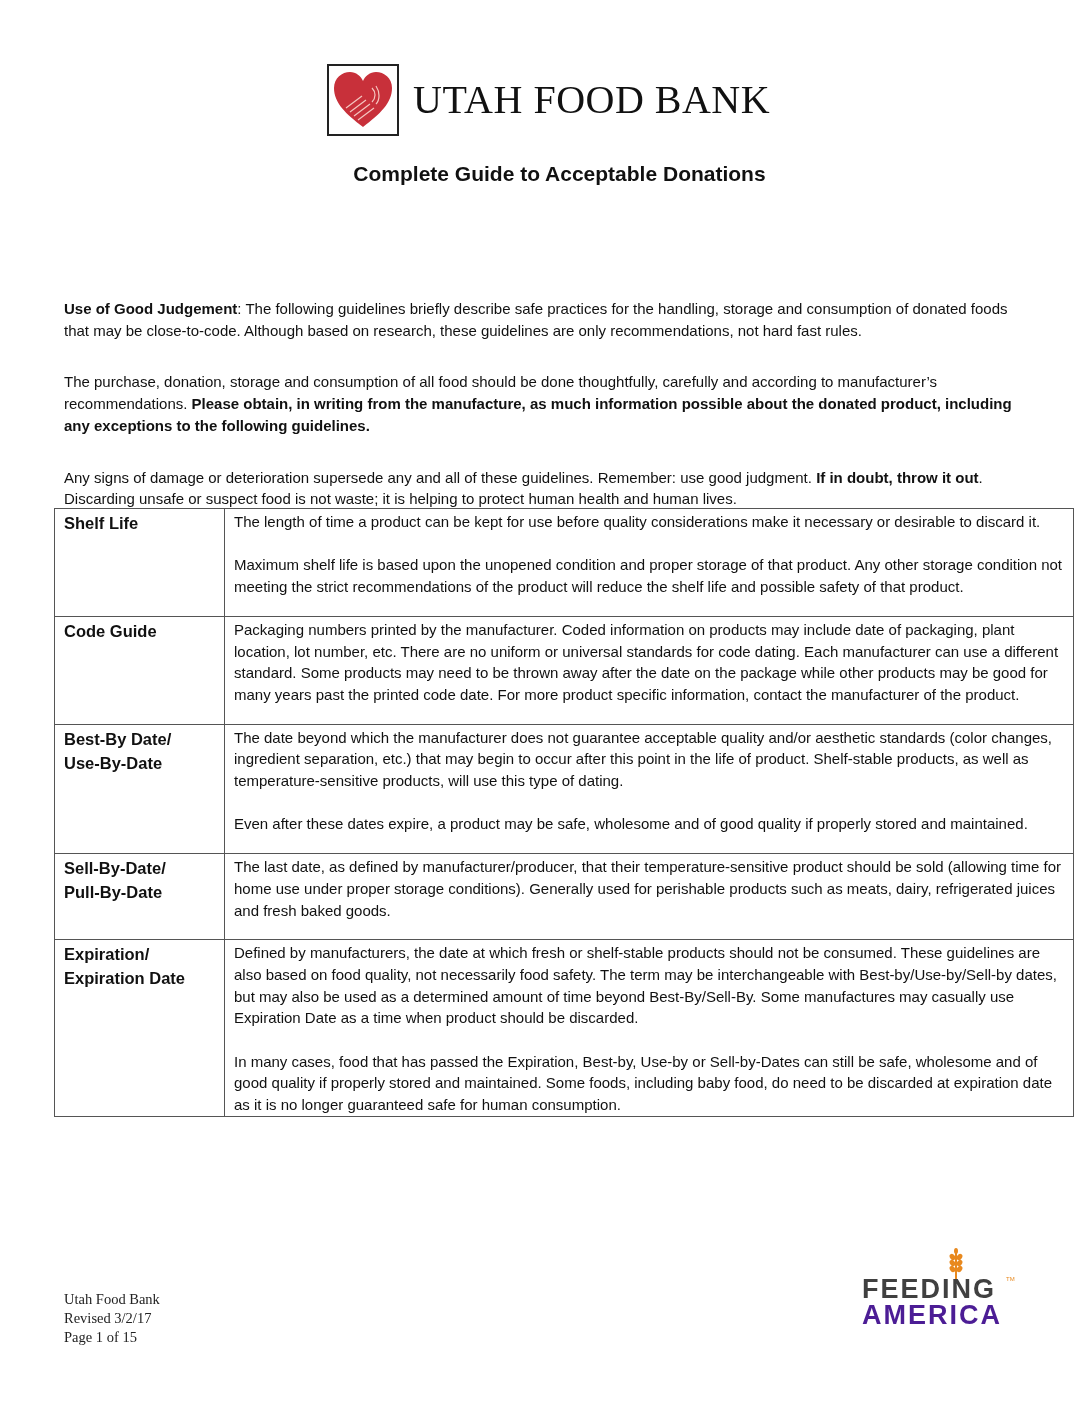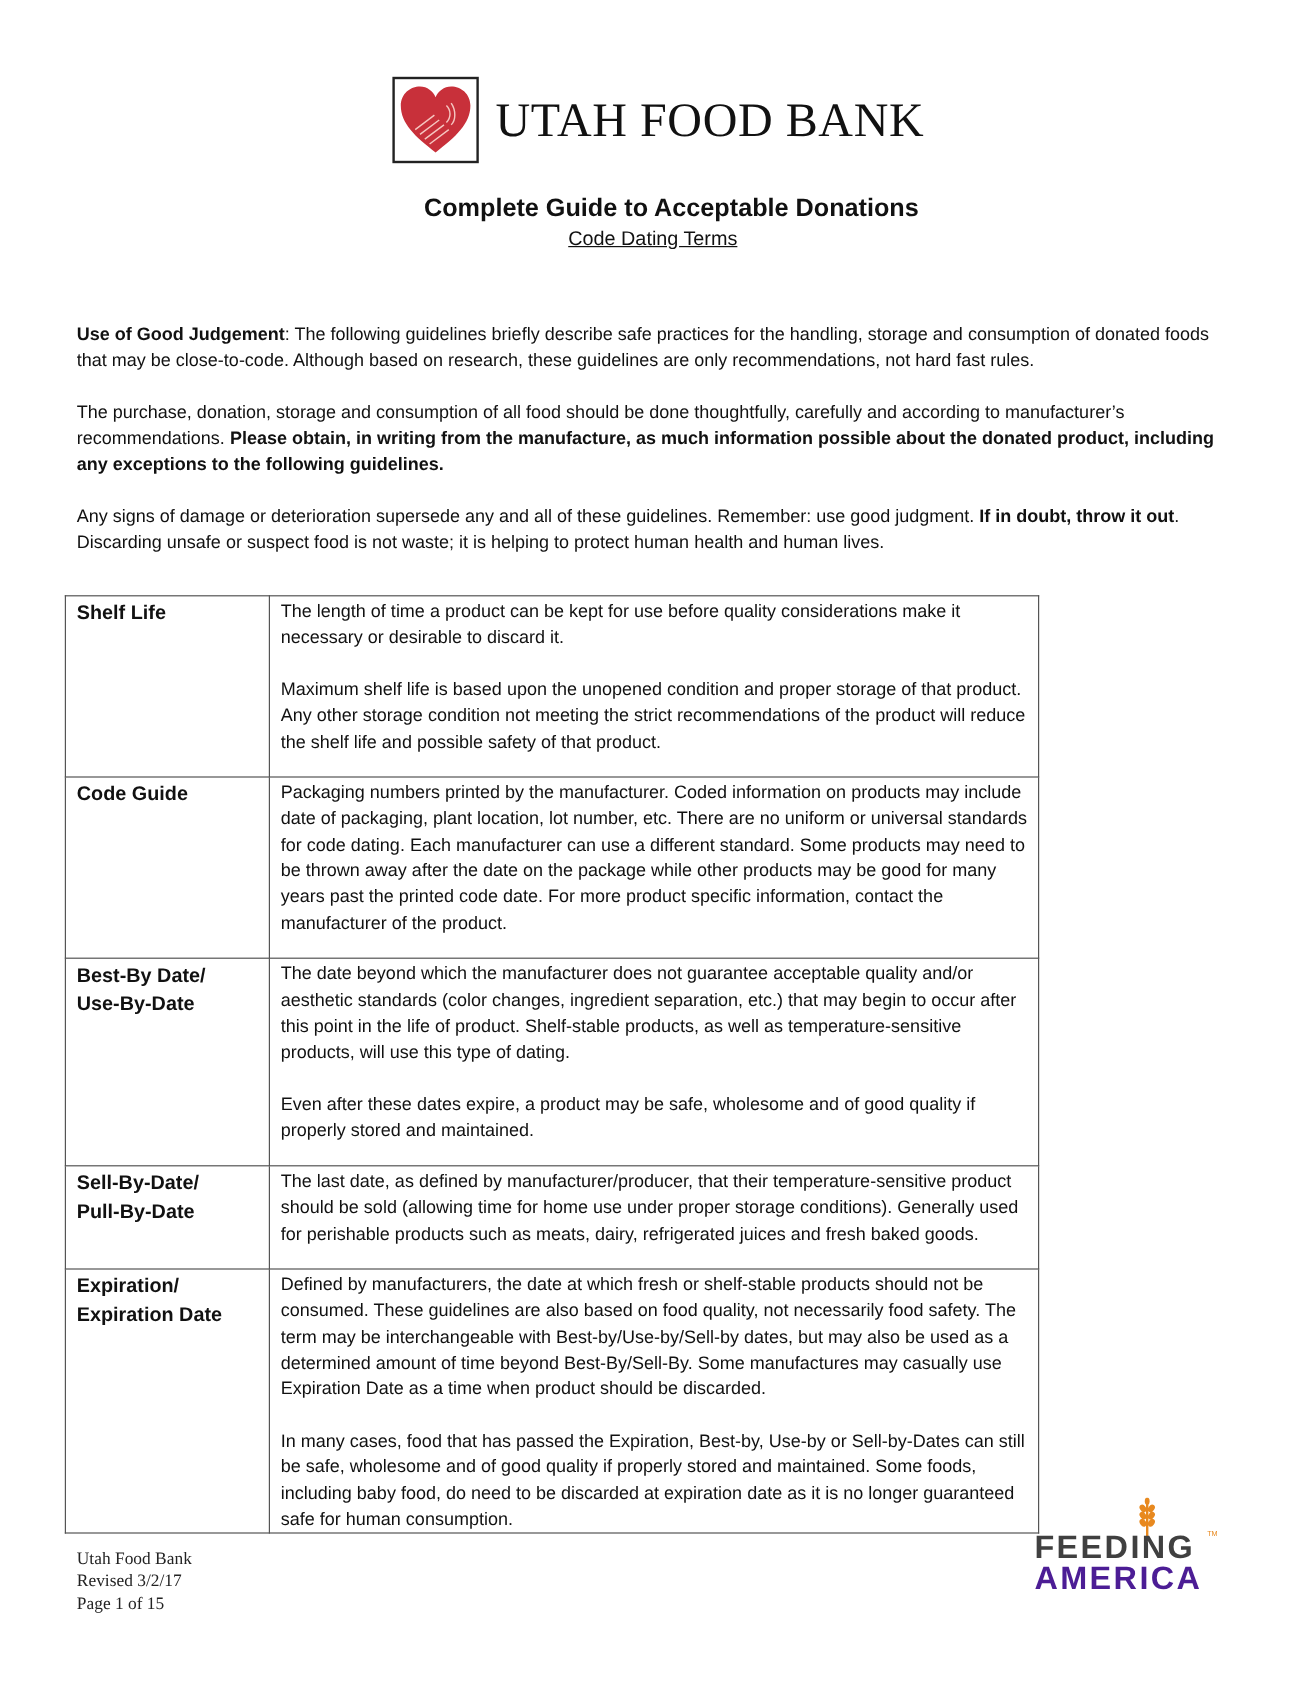--- a/index.html
+++ b/index.html
@@ -9,24 +9,24 @@
   .header-logo { position: absolute; left: 327px; top: 64px; display: flex; align-items: center; }
   .heart-box { width: 72px; height: 72px; border: 2px solid #222; background: #fff; display: flex; align-items: center; justify-content: center; }
   .org-name { font-family: "Liberation Serif", serif; font-size: 40px; letter-spacing: 0.5px; color: #111; margin-left: 14px; line-height: 1; }
 
   .titles { position: absolute; left: 0; width: 1088px; top: 160px; text-align: center; }
   .title-main { font-size: 21px; font-weight: bold; line-height: 28px; padding-left: 31px; }
   .title-sub { font-size: 21px; font-weight: bold; font-style: italic; line-height: 32px; }
   .title-terms { font-size: 16.5px; text-decoration: underline; line-height: 22px; }
 
   .intro { position: absolute; left: 64px; width: 966px; top: 268px; font-size: 15px; line-height: 21.7px; }
-  .intro p { margin-bottom: 21.7px; }
+  .intro p { margin-bottom: 21.7px; margin-top: 30px; }
   .intro b { font-weight: bold; }
 
-  .terms-table { position: absolute; left: 54px; top: 496px; width: 812px; border-collapse: collapse; font-size: 15px; line-height: 21.7px; }
+  .terms-table { position: absolute; left: 54px; top: 508px; width: 1020px; border-collapse: collapse; font-size: 15px; line-height: 21.7px; }
   .terms-table td { border: 1px solid #555; vertical-align: top; }
   .terms-table td.term { width: 170px; padding: 2px 8px 0 9px; font-weight: bold; font-size: 16.5px; line-height: 24px; }
   .terms-table td.def { padding: 2px 8px 18px 9px; }
   .terms-table td.def p + p { margin-top: 21.7px; }
   .terms-table tr.last td.def { padding-bottom: 0; }
 
   .footer-text { position: absolute; left: 64px; top: 1290px; font-family: "Liberation Serif", serif; font-size: 14.5px; line-height: 19px; color: #222; }
 
   .fa-logo { position: absolute; left: 860px; top: 1248px; width: 160px; height: 80px; }
   .fa-row { position: absolute; left: 2px; font-weight: bold; font-size: 27px; letter-spacing: 2px; line-height: 1; }
@@ -43,21 +43,20 @@
       <path d="M31 57 C 14 44, 2 33, 2 18 C 2 8, 10 2, 18 2 C 24 2, 29 6, 31 11 C 33 6, 38 2, 44 2 C 52 2, 60 8, 60 18 C 60 33, 48 44, 31 57 Z" fill="#c8303a"></path>
       <path d="M14 38 L 30 26 M18 42 L 34 30 M22 46 L 38 34 M26 50 L 42 38" stroke="#f5c6c0" stroke-width="1.2" fill="none"></path>
       <path d="M40 18 C 44 22, 44 28, 40 32 M44 16 C 48 22, 48 30, 44 34" stroke="#f5c6c0" stroke-width="1.2" fill="none"></path>
     </svg>
   </div>
   <div class="org-name">UTAH FOOD BANK</div>
 </div>
 
 <div class="titles">
   <div class="title-main">Complete Guide to Acceptable Donations</div>
-  <div class="title-terms">Code Dating Terms</div>
 </div>
 
 <div class="intro">
   <p><b>Use of Good Judgement</b><span>: The following guidelines briefly describe safe practices for the handling, storage and consumption of donated foods that may be close-to-code. Although based on research, these guidelines are only recommendations, not hard fast rules.</span></p>
   <p><span>The purchase, donation, storage and consumption of all food should be done thoughtfully, carefully and according to manufacturer’s recommendations. </span><b>Please obtain, in writing from the manufacture, as much information possible about the donated product, including any exceptions to the following guidelines.</b></p>
   <p><span>Any signs of damage or deterioration supersede any and all of these guidelines. Remember: use good judgment. </span><b>If in doubt, throw it out</b><span>. Discarding unsafe or suspect food is not waste; it is helping to protect human health and human lives.</span></p>
 </div>
 
 <table class="terms-table">
   <tbody>

